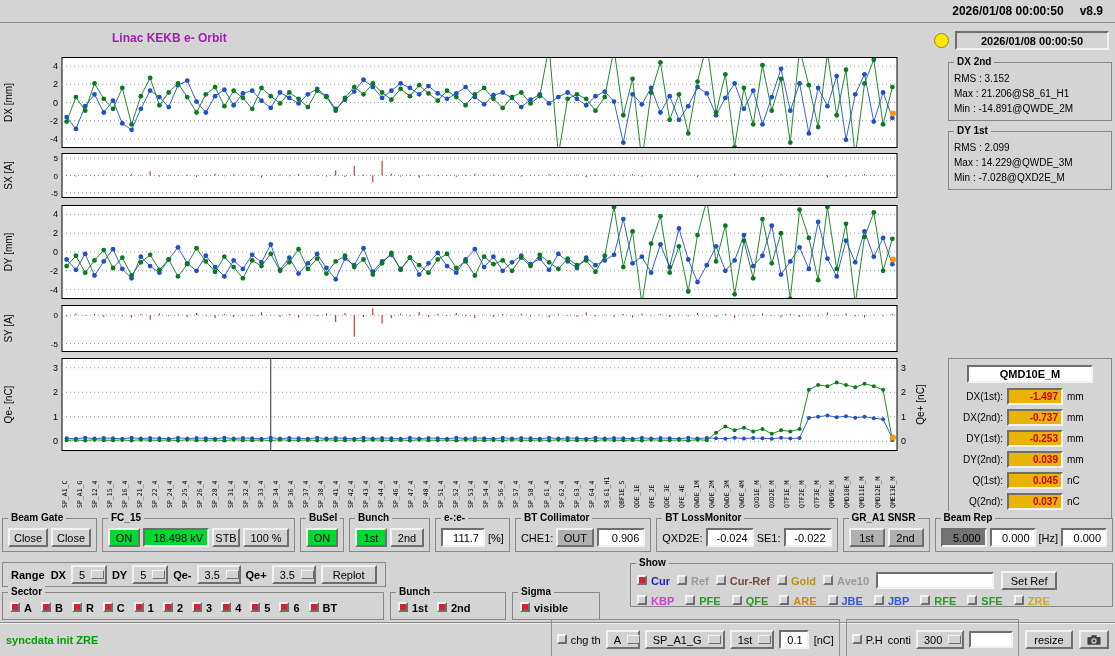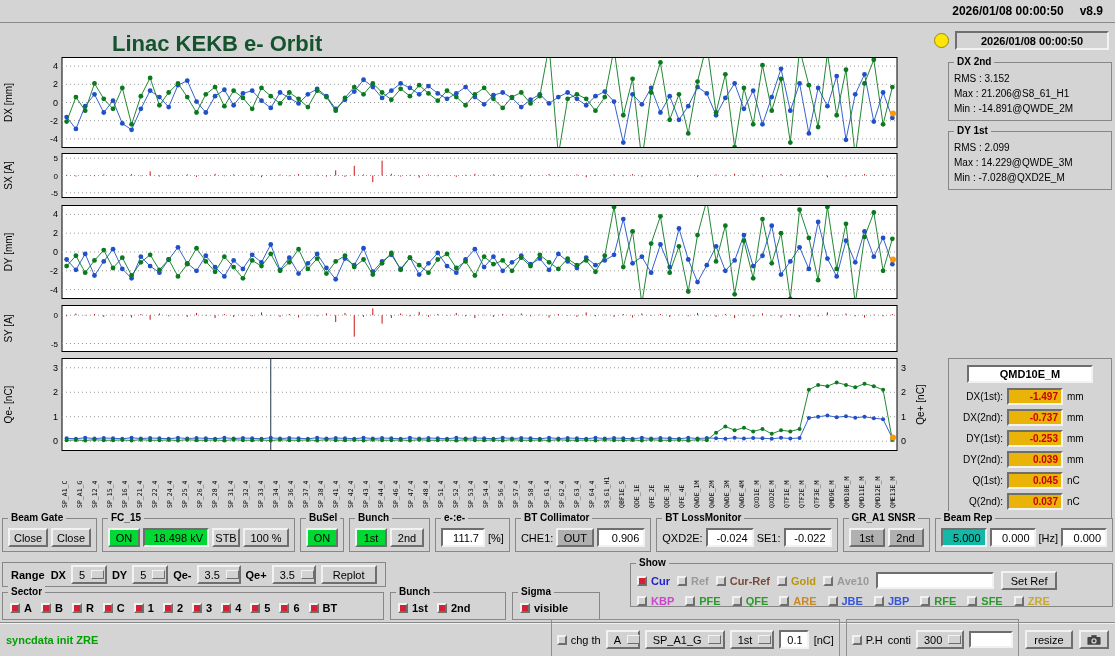--- a/index.html
+++ b/index.html
@@ -2,21 +2,21 @@
 <html><head>
 <meta charset="utf-8">
 <style>
   html,body{margin:0;padding:0;background:#d4d4d4;}
   #app{position:relative;width:1115px;height:656px;background:#d4d4d4;
        font-family:"Liberation Sans",sans-serif;color:#000;overflow:hidden;}
   
   #topbar{position:absolute;top:0;left:0;right:0;height:22px;border-bottom:1px solid #8a8a8a;
           display:flex;align-items:center;justify-content:flex-end;gap:16px;padding-right:12px;
           font-size:12px;font-weight:bold;}
-  #title{position:absolute;left:112px;top:31px;font-size:22px;font-weight:bold;color:#14532d;}
+  #title{position:absolute;left:112px;top:31px;font-size:12px;font-weight:bold;color:#a21caf;}
   
   svg.plot{position:absolute;left:0;}
   #bpm{position:absolute;left:62px;top:452px;width:835px;height:56px;display:flex;
        justify-content:space-between;overflow:hidden;}
   .bpm{writing-mode:vertical-rl;transform:rotate(180deg);
        font-family:"DejaVu Sans Mono",monospace;font-size:6.5px;line-height:7px;height:56px;}
   
   #status-light{position:absolute;left:934px;top:33px;width:15px;height:15px;border-radius:50%;
                 background:#ffe60a;border:1px solid #9a8a00;box-sizing:border-box;}
   #timestamp-box{position:absolute;left:955px;top:31px;width:154px;height:19px;background:#d4d4d4;
@@ -40,29 +40,29 @@
   .munit{font-size:10px;}
   
   .btn{box-sizing:border-box;display:inline-flex;align-items:center;justify-content:center;
        min-width:28px;height:19px;padding:0 6px;font-size:11px;background:#d2d2d2;border:2px solid;
        border-color:#f2f2f2 #6e6e6e #6e6e6e #f2f2f2;white-space:nowrap;cursor:default;}
   .btn.green{background:#00d833;}
   .btn.dark{background:#b0b0b0;}
   .display{box-sizing:border-box;display:inline-flex;align-items:center;justify-content:flex-end;
            height:19px;padding:0 4px;font-size:11px;background:#fff;border:2px solid;
            border-color:#6e6e6e #f2f2f2 #f2f2f2 #6e6e6e;white-space:nowrap;}
-  .display.pink{background:#14b8a6;}
+  .display.pink{background:#737373;}
   .display.green{background:#00d833;}
   .lbl{font-size:11px;white-space:nowrap;}
   .dd{box-sizing:border-box;display:inline-flex;align-items:center;justify-content:space-between;
       height:19px;padding:0 4px 0 6px;font-size:11px;background:#d2d2d2;border:2px solid;
       border-color:#f2f2f2 #6e6e6e #6e6e6e #f2f2f2;white-space:nowrap;}
   .dd-notch{width:11px;height:7px;background:#d2d2d2;border:1px solid;
             border-color:#f2f2f2 #6e6e6e #6e6e6e #f2f2f2;margin-left:6px;flex:none;}
-  .cbwrap{display:inline-flex;align-items:center;gap:4px;white-space:nowrap;}
+  .cbwrap{display:inline-flex;align-items:flex-start;gap:4px;white-space:nowrap;}
   .cb{width:10px;height:10px;box-sizing:border-box;background:#d2d2d2;border:2px solid;
       border-color:#f2f2f2 #6e6e6e #6e6e6e #f2f2f2;flex:none;}
   .cb.checked{background:#d22233;}
   .cb-label{font-size:11px;}
   .tinput{height:17px;background:#fff;border:2px solid;border-color:#6e6e6e #f2f2f2 #f2f2f2 #6e6e6e;
           font-size:11px;padding:0 3px;box-sizing:border-box;font-family:"Liberation Sans",sans-serif;}
   
   #row1{position:absolute;top:518px;left:2px;right:2px;display:flex;gap:5px;align-items:stretch;}
   .group{position:relative;border:1px solid #878787;background:#d4d4d4;}
   .g-items{display:flex;gap:3px;align-items:center;padding:9px 5px 4px;}

